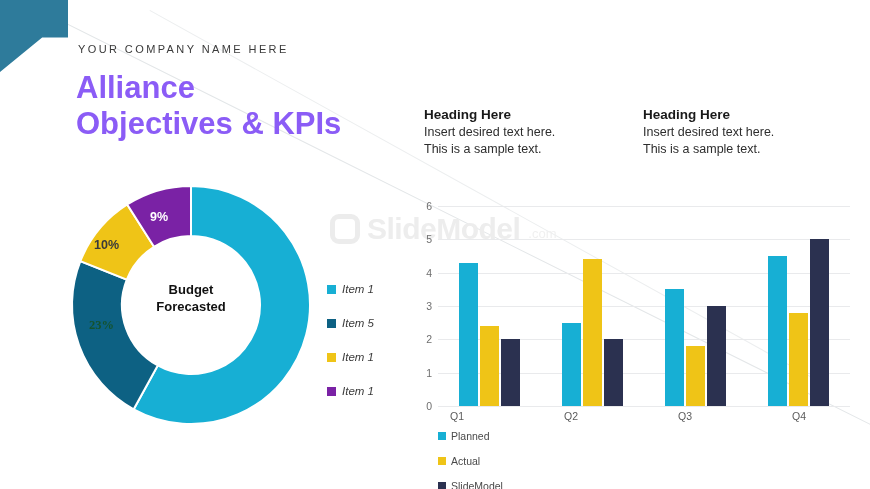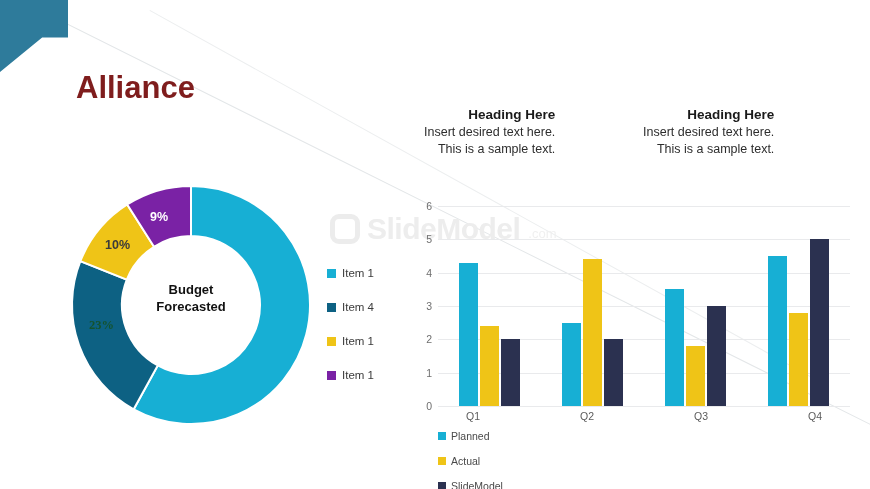--- a/index.html
+++ b/index.html
@@ -54,59 +54,59 @@
   .wm-com{font-size:13px;font-weight:normal;color:#f0f0f0;align-self:flex-end;margin-bottom:5px;margin-left:1px;}
 
   
   .company-name{
     position:absolute;left:78px;top:43px;
     font-size:11px;letter-spacing:2.4px;color:#3a3a3a;font-weight:500;
     z-index:5;
   }
   .title{
     position:absolute;left:76px;top:70px;width:400px;
-    font-size:31px;line-height:36px;font-weight:bold;color:#7f1d1d;
+    font-size:31px;line-height:36px;font-weight:bold;color:#8b5cf6;
     z-index:5;
   }
   .title .l2{display:block;}
 
   
-  .textblock{position:absolute;z-index:5;text-align:right;}
+  .textblock{position:absolute;z-index:5;}
   .tb1{left:424px;top:107px;}
   .tb2{left:643px;top:107px;}
   .tb-head{font-size:13.5px;font-weight:bold;color:#1a1a1a;margin-bottom:2px;}
   .tb-line{font-size:12.5px;color:#2d2d2d;line-height:16.5px;}
 
   
   .donut-wrap{position:absolute;left:68px;top:186px;width:246px;height:238px;z-index:4;}
   .donut-center-label{
     position:absolute;left:0;right:0;top:95px;text-align:center;
     font-size:13px;font-weight:bold;color:#111;line-height:17px;
   }
   .slice-label{position:absolute;font-size:12.5px;font-weight:bold;z-index:6;}
   .lbl-58{left:198px;top:319px;color:#ffffff;}
   .lbl-23{left:89px;top:318px;color:#14532d;font-family:Liberation Serif, serif;}
-  .lbl-10{left:105px;top:238px;color:#3a3a3a;}
+  .lbl-10{left:94px;top:238px;color:#3a3a3a;}
   .lbl-9{left:150px;top:210px;color:#ffffff;}
 
   
-  .donut-legend{position:absolute;left:327px;top:256px;z-index:5;}
+  .donut-legend{position:absolute;left:327px;top:272px;z-index:5;font-style:italic;}
   .dl-item{display:flex;align-items:center;gap:6px;height:34px;}
   .dl-sw{width:9px;height:9px;display:inline-block;}
   .dl-txt{font-size:11.5px;color:#3b3b3b;}
 
   
   .bars{position:absolute;left:412px;top:198px;width:450px;height:250px;z-index:4;}
   .plot{position:absolute;left:26px;top:8px;width:412px;height:200px;}
   .gridline{position:absolute;left:0;width:100%;height:1px;background:#e9eaec;}
   .ytick{position:absolute;left:0;width:20px;text-align:right;font-size:10.5px;color:#6e6e6e;transform:translateY(-6px);}
   .groups{position:absolute;left:26px;top:8px;width:412px;height:200px;display:flex;}
   .group{flex:1;display:flex;align-items:flex-end;justify-content:center;gap:2px;position:relative;}
   .bar{width:19px;}
-  .xlabels{position:absolute;left:26px;top:212px;width:412px;display:flex;gap:44px;}
+  .xlabels{position:absolute;left:10px;top:212px;width:412px;display:flex;gap:44px;}
   .xlabel{flex:1;text-align:center;font-size:10.5px;color:#5b5b5b;}
   .bar-legend{position:absolute;left:26px;top:232px;width:412px;display:flex;justify-content:center;gap:13px;flex-direction:column;}
   .bl-item{display:flex;align-items:center;gap:5px;}
   .bl-sw{width:8px;height:8px;display:inline-block;}
   .bl-txt{font-size:10.5px;color:#4a4a4a;}
 </style>
 </head>
 <body>
 
 <div id="slide">
@@ -114,22 +114,24 @@
   <div class="diag-line"></div>
   <div class="diag-line2"></div>
   <div class="corner-shape"></div>
 
   <div class="watermark">
     <span class="wm-logo"></span>
     <span class="wm-text">SlideModel</span>
     <span class="wm-com">.com</span>
   </div>
 
+  <div class="company-name">YOUR COMPANY NAME HERE</div>
   <div class="title">
     <span>Alliance</span>
+    <span class="l2">Objectives &amp; KPIs</span>
   </div>
 
   <div class="textblock tb1">
     <div class="tb-head">Heading Here</div>
     <div class="tb-line">Insert desired text here.</div>
     <div class="tb-line">This is a sample text.</div>
   </div>
   <div class="textblock tb2">
     <div class="tb-head">Heading Here</div>
     <div class="tb-line">Insert desired text here.</div>
@@ -165,21 +167,21 @@
   <div class="slice-label lbl-10">10%</div>
   <div class="slice-label lbl-9">9%</div>
 
   <div class="donut-legend" id="donut-legend">
       <div class="dl-item">
         <span class="dl-sw" style="background:#17AFD4"></span>
         <span class="dl-txt">Item 1</span>
       </div>
       <div class="dl-item">
         <span class="dl-sw" style="background:#0D6183"></span>
-        <span class="dl-txt">Item 4</span>
+        <span class="dl-txt">Item 5</span>
       </div>
       <div class="dl-item">
         <span class="dl-sw" style="background:#EFC417"></span>
         <span class="dl-txt">Item 1</span>
       </div>
       <div class="dl-item">
         <span class="dl-sw" style="background:#7A22A5"></span>
         <span class="dl-txt">Item 1</span>
       </div>
     </div>

